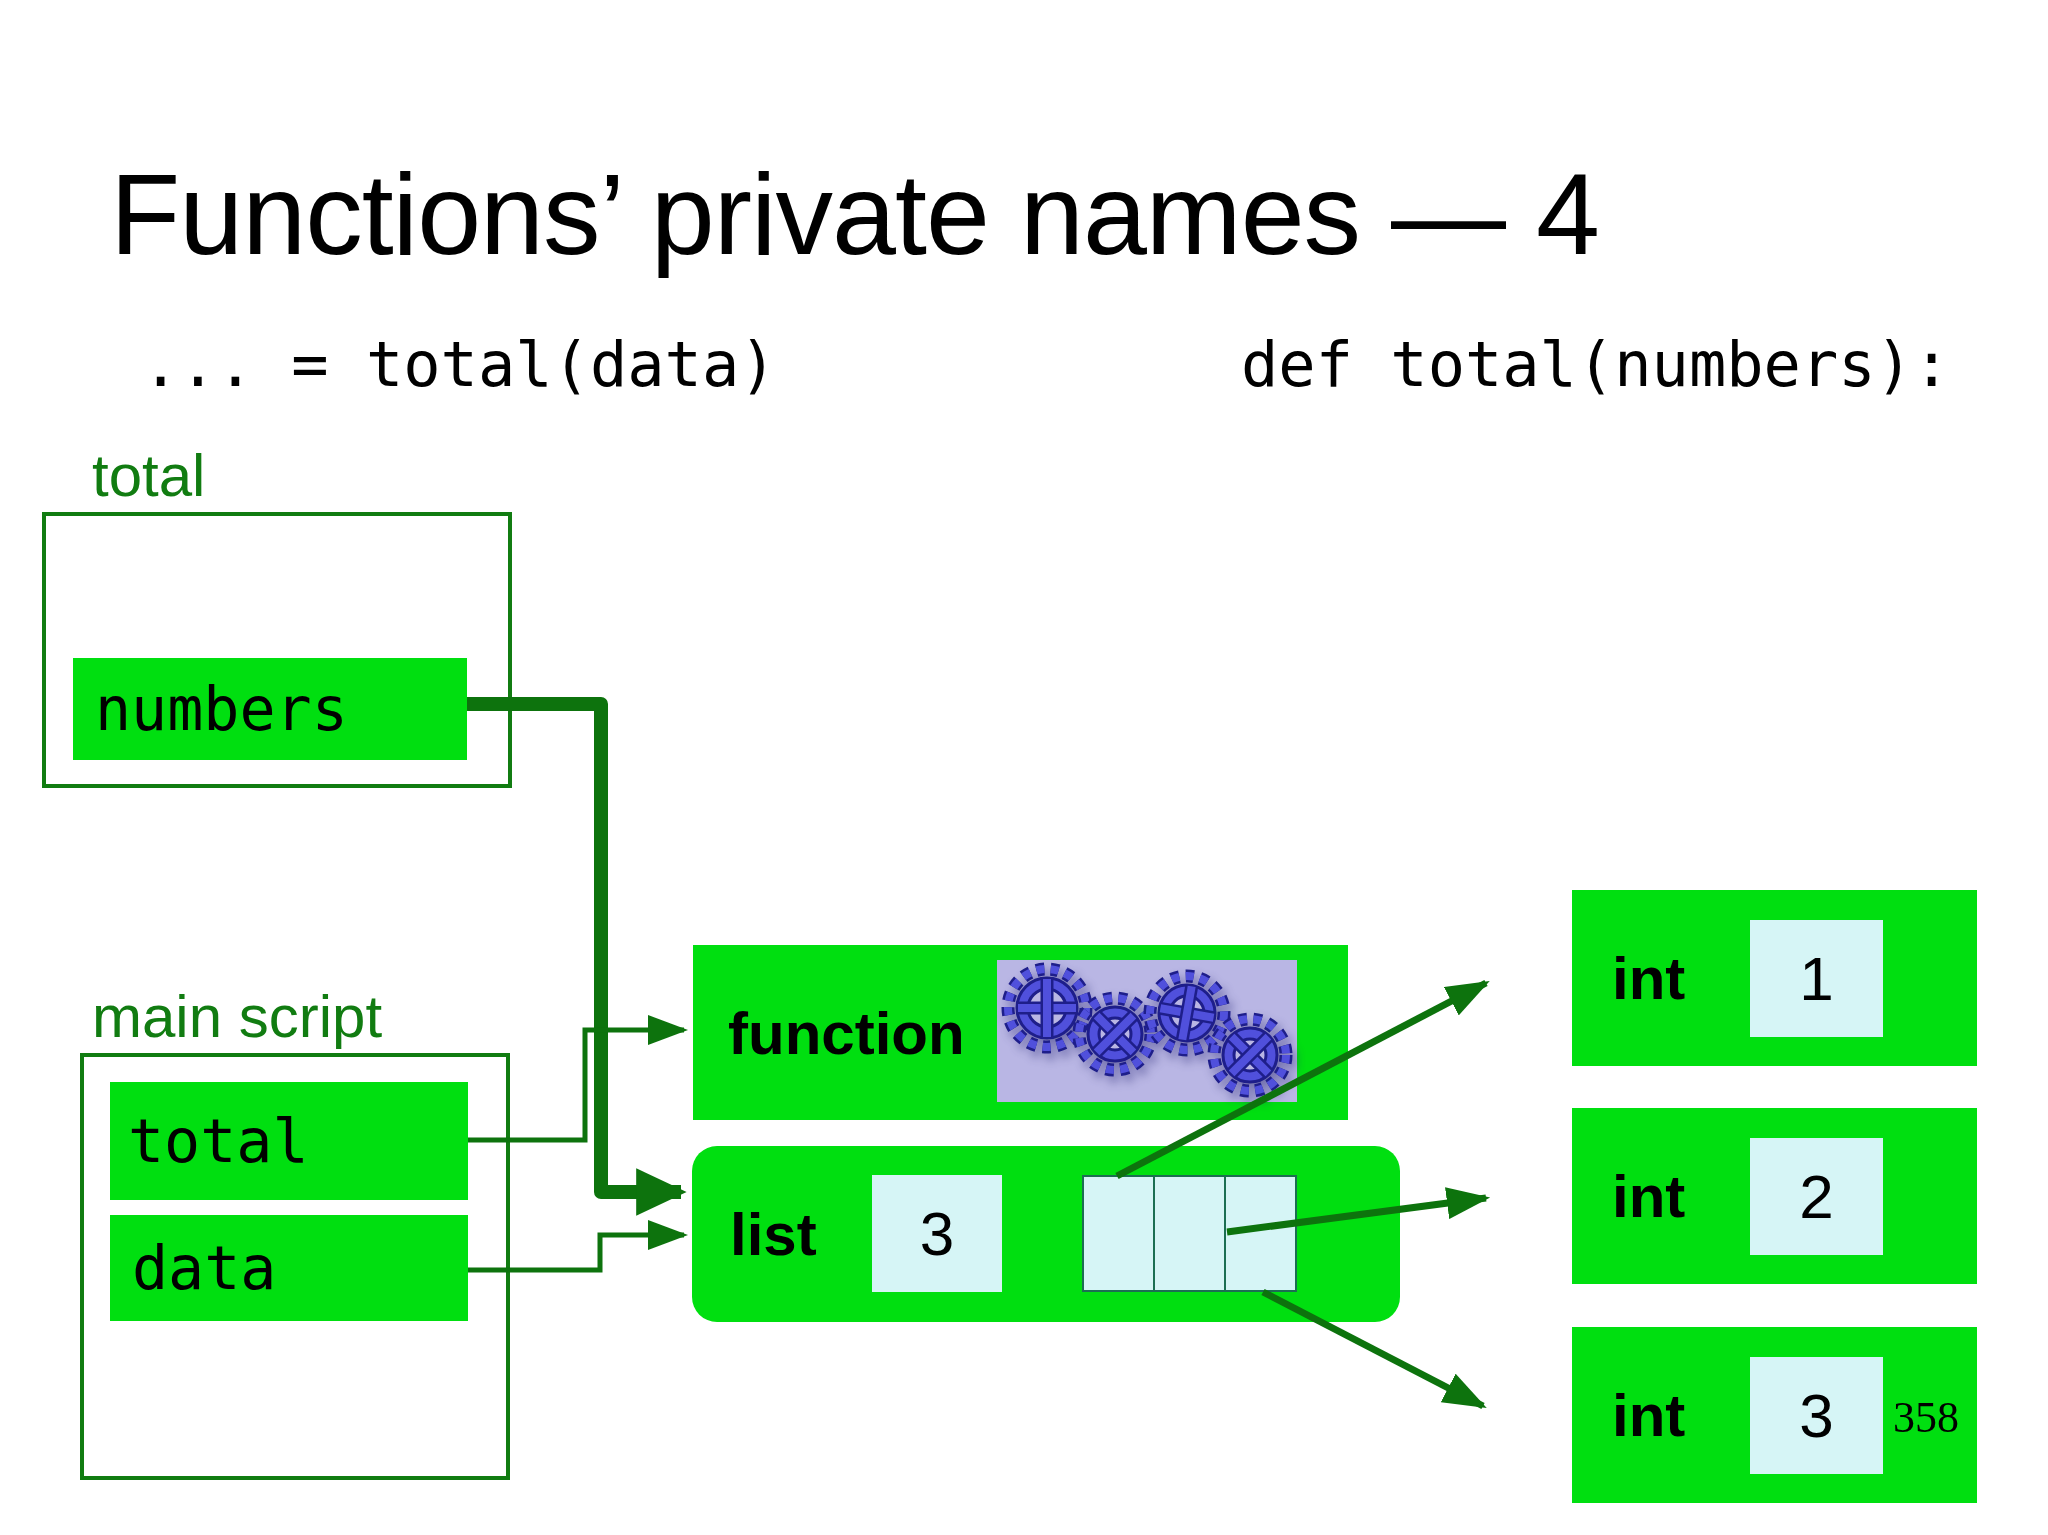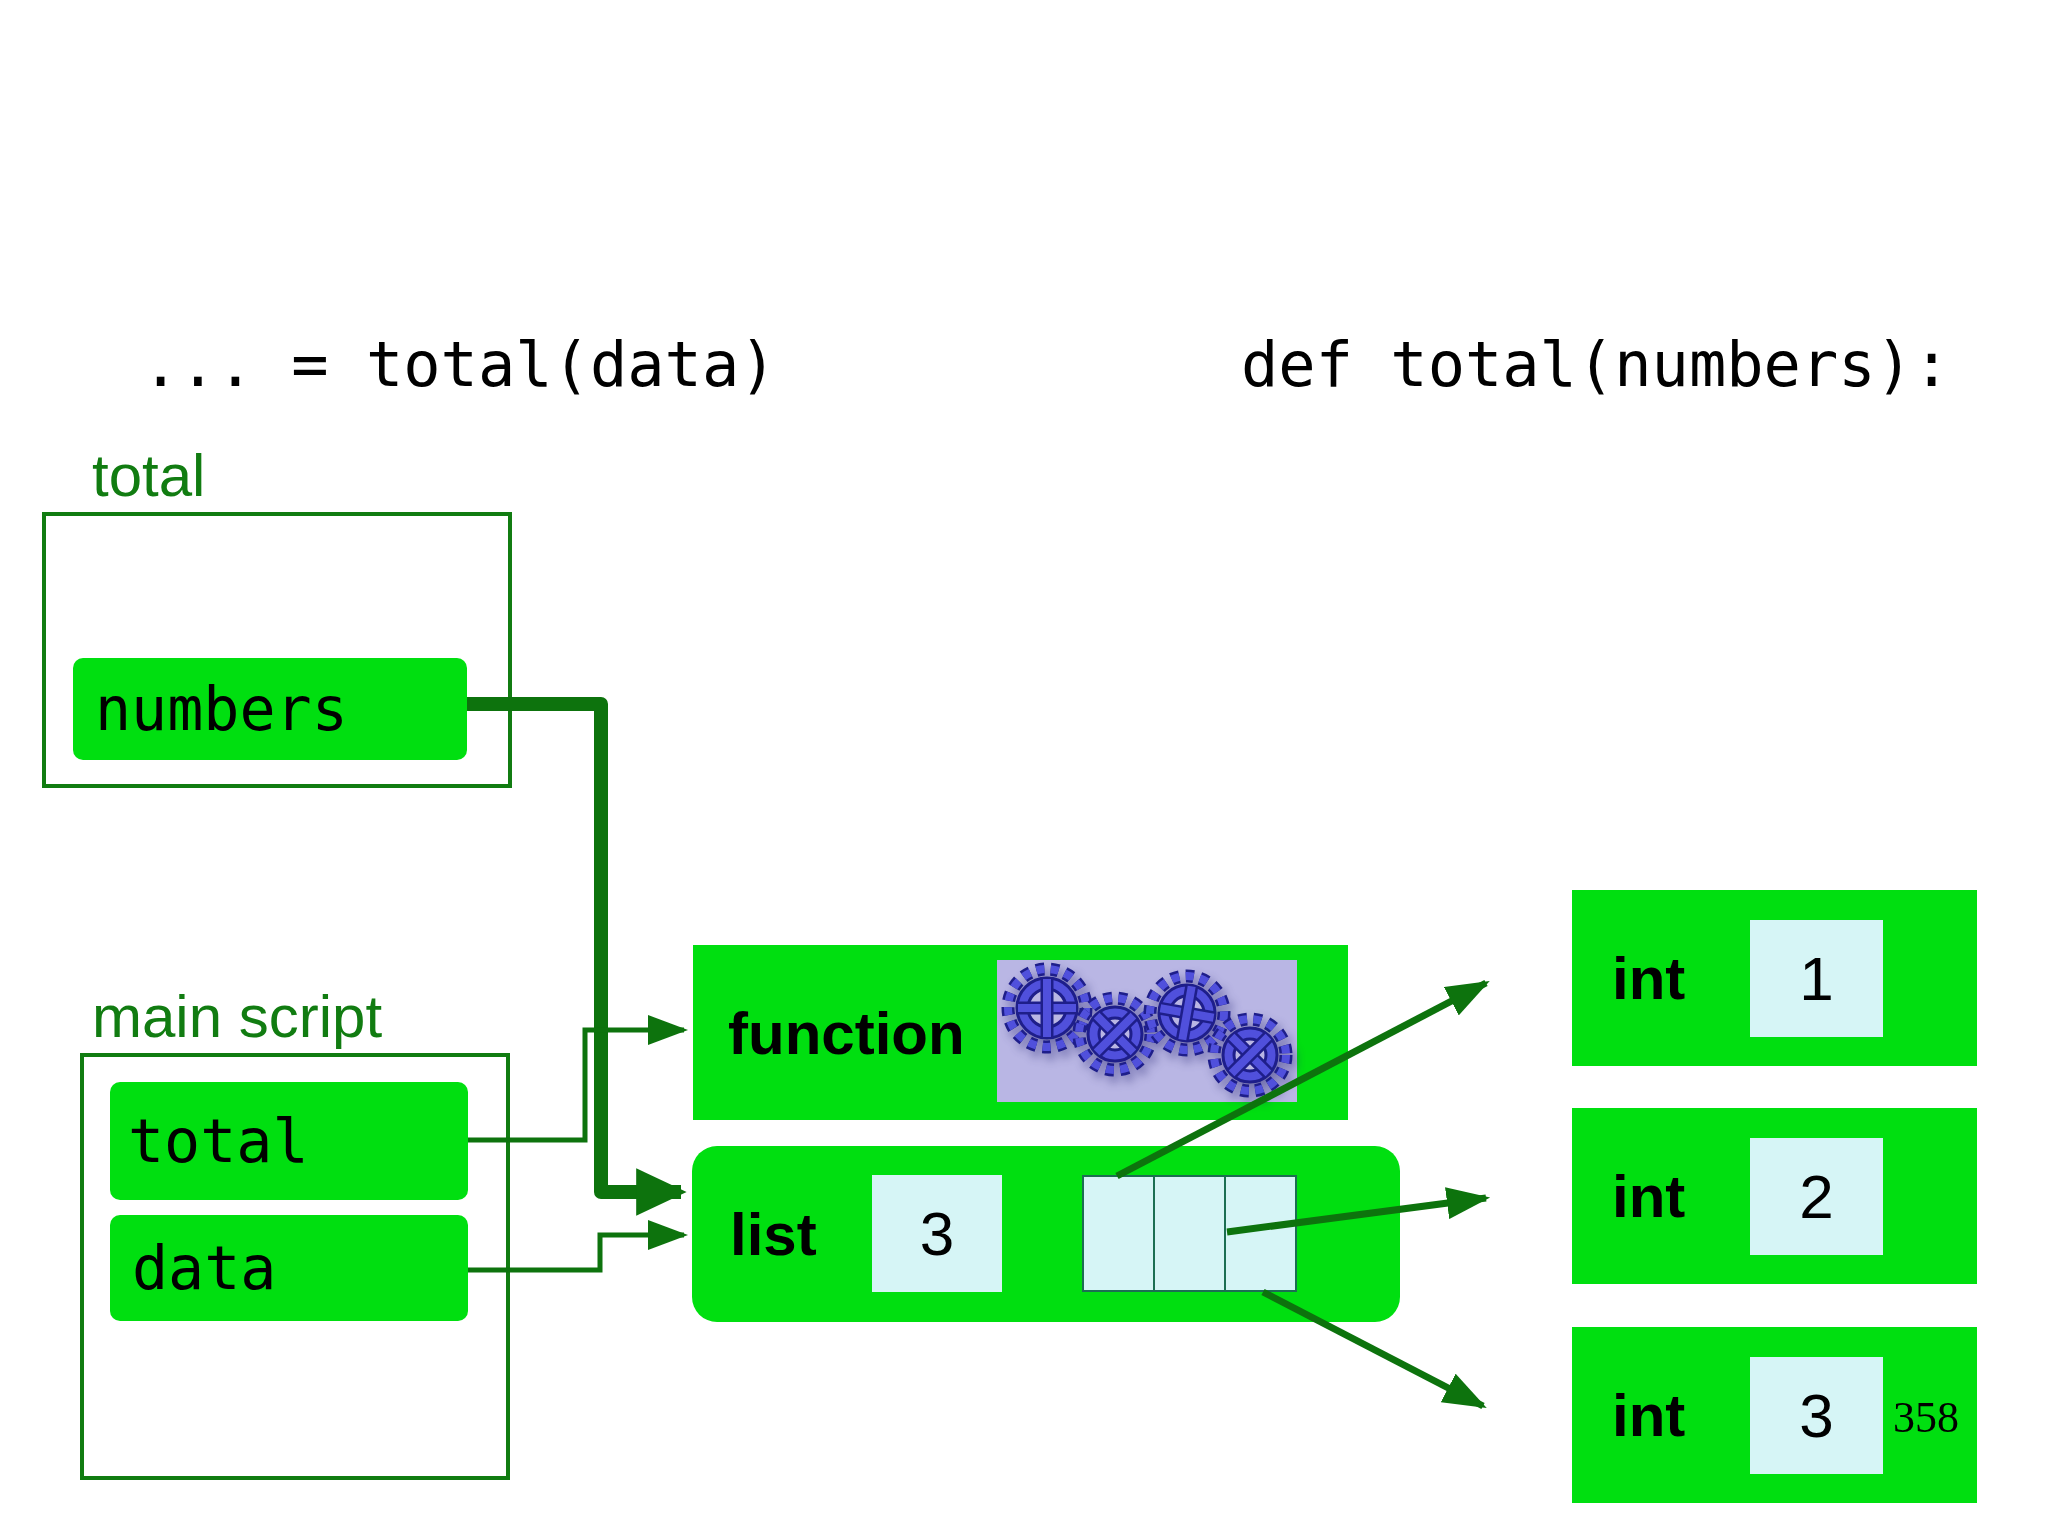--- a/index.html
+++ b/index.html
@@ -35,21 +35,20 @@
   .scope-frame{
     border:4px solid var(--frame-green);background:transparent;box-sizing:border-box;
   }
   .frame-total{left:42px;top:512px;width:470px;height:276px;}
   .frame-main{left:80px;top:1053px;width:430px;height:427px;}
   .var-box{
     background:var(--box-green);color:var(--ink);
     font-family:"DejaVu Sans Mono",monospace;font-size:60px;
     display:flex;align-items:center;box-sizing:border-box;padding-left:22px;
     white-space:nowrap;
-    border-radius:10px;
   }
   .numbers-box{left:73px;top:658px;width:394px;height:102px;}
   .total-box{left:110px;top:1082px;width:358px;height:118px;padding-left:18px;}
   .data-box{left:110px;top:1215px;width:358px;height:106px;padding-left:22px;}
   .obj-box{background:var(--box-green);box-sizing:border-box;}
   .function-box{left:693px;top:945px;width:655px;height:175px;}
   .list-box{left:692px;top:1146px;width:708px;height:176px;border-radius:25px;}
   .obj-label{
     position:absolute;font-weight:bold;font-size:60px;color:var(--ink);
     top:50%;transform:translateY(-50%);white-space:nowrap;
@@ -96,20 +95,21 @@
   .g-hole{fill:var(--lavender);stroke:var(--gear-dark);stroke-width:3;}
   .g-spoke-dark{stroke:var(--gear-dark);stroke-width:13;}
   .g-spoke{stroke:var(--gear-blue);stroke-width:8;}
   #gears{filter:drop-shadow(4px 6px 5px rgba(30,30,110,0.45));}
 </style>
 </head>
 <body>
 
 <div id="canvas">
 
+  <div class="abs title">Functions’ private names — 4</div>
 
   <div class="abs code code-left">... = total(data)</div>
   <div class="abs code code-right">def total(numbers):</div>
 
   <div class="abs scope-label" style="left:92px;top:441px;">total</div>
   <div class="abs scope-frame frame-total"></div>
   <div class="abs var-box numbers-box">
     <span>numbers</span>
   </div>
 

